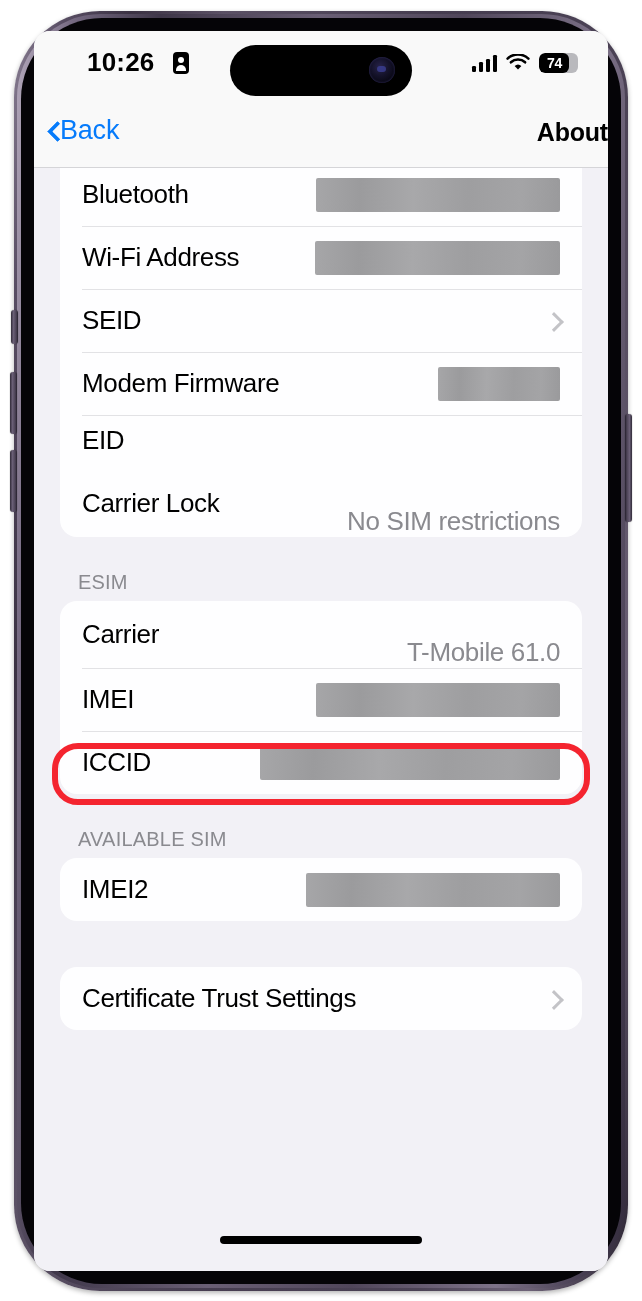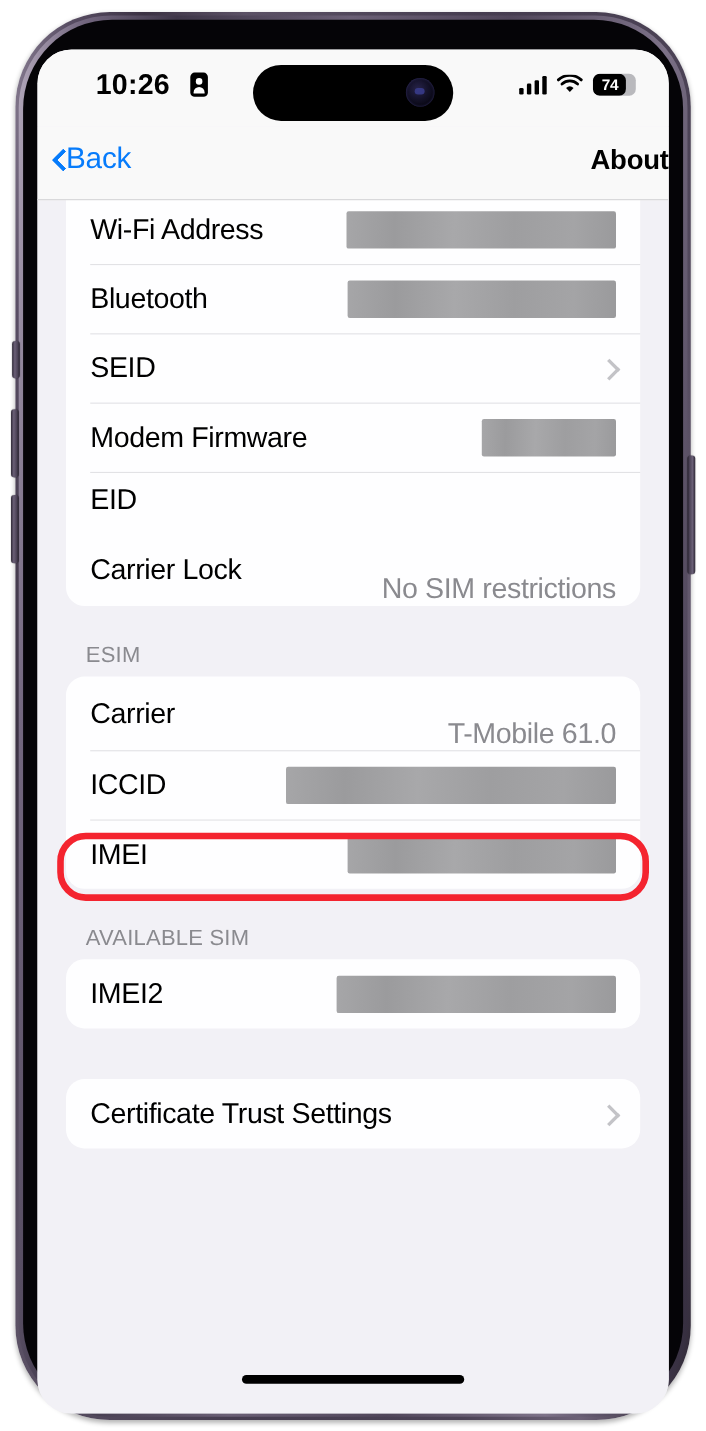--- a/index.html
+++ b/index.html
@@ -84,24 +84,24 @@
   .btn-mute   { left: 11px; top: 310px; width: 7px; height: 34px; }
   .btn-volup  { left: 10px; top: 372px; width: 7px; height: 62px; }
   .btn-voldn  { left: 10px; top: 450px; width: 7px; height: 62px; }
   .btn-power  { right: 10px; top: 414px; width: 7px; height: 108px;
                 background: linear-gradient(270deg,#302a38 0%, #6a5f76 35%, #4a4154 75%, #241f2b 100%); }
 
   
   .screen {
     position: absolute;
     left: 34px;
-    top: 45px;
+    top: 31px;
     width: 574px;
     height: 1240px;
-    border-radius: 31px;
+    border-radius: 16px;
     overflow: hidden;
     background: #f2f1f6;
   }
 
   
   .statusbar {
     position: absolute;
     left: 0; top: 0;
     width: 574px; height: 70px;
     background: #f9f9f9;
@@ -454,27 +454,27 @@
         <span class="lbl">Back</span>
       </div>
       <div class="nav-title">About</div>
     </div>
 
     <div class="content">
 
       <div class="card clip-top">
 
         <div class="row">
+          <span class="row-label">Bluetooth</span>
+          <span class="redact w-bt"></span>
+        </div>
+
+        <div class="row">
           <span class="row-label">Wi-Fi Address</span>
           <span class="redact w-wifi"></span>
-        </div>
-
-        <div class="row">
-          <span class="row-label">Bluetooth</span>
-          <span class="redact w-bt"></span>
         </div>
 
         <div class="row">
           <span class="row-label">SEID</span>
           <span class="chev-r"></span>
         </div>
 
         <div class="row">
           <span class="row-label">Modem Firmware</span>
           <span class="redact w-modem"></span>
@@ -495,29 +495,29 @@
       <div class="group-header">ESIM</div>
       <div class="card">
 
 
         <div class="row">
           <span class="row-label">Carrier</span>
           <span class="row-value">T-Mobile 61.0</span>
         </div>
 
         <div class="row">
+          <span class="row-label">IMEI</span>
+          <span class="redact w-imei"></span>
+        </div>
+
+        <div class="row">
           <span class="row-label">ICCID</span>
           <span class="redact w-iccid"></span>
         </div>
 
-        <div class="row">
-          <span class="row-label">IMEI</span>
-          <span class="redact w-imei"></span>
-        </div>
-
       </div>
 
       <div class="group-header">AVAILABLE SIM</div>
       <div class="card">
         <div class="row">
           <span class="row-label">IMEI2</span>
           <span class="redact w-imei2"></span>
         </div>
       </div>
 

